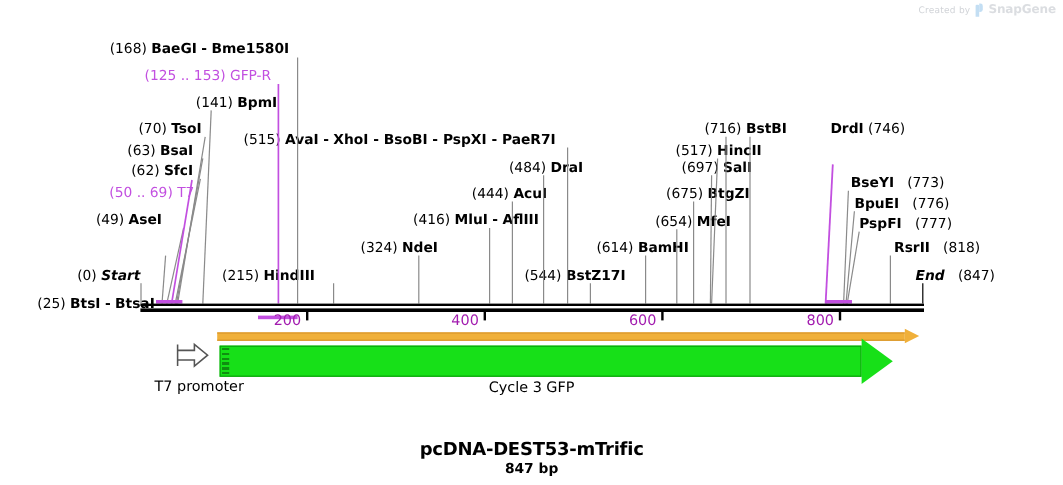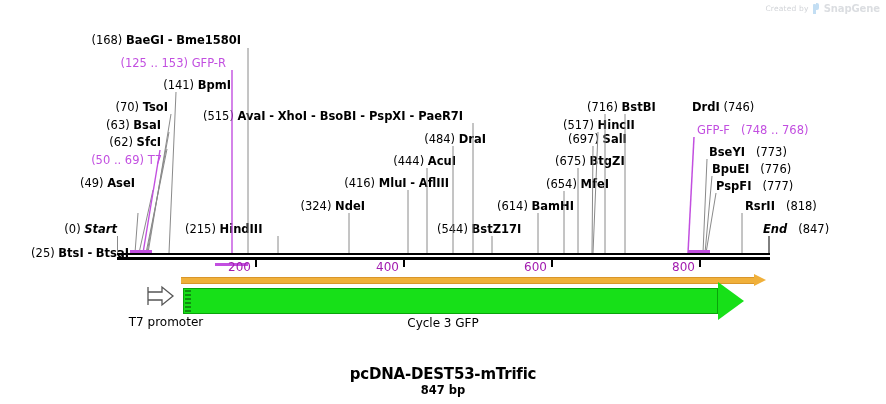--- a/index.html
+++ b/index.html
@@ -340,25 +340,20 @@
   <div class="lbl" style="left:587px; top:101px;">
     <span class="pos">(716)</span>
     <span class="nm">BstBI</span>
   </div>
 
   <div class="lbl" style="left:692px; top:101px;">
     <span class="nm">DrdI</span>
     <span class="pos">(746)</span>
   </div>
 
-  <div class="lbl feature" style="left:697px; top:124px;">
-    <span class="nm">GFP-F</span>
-    &nbsp;
-    <span class="pos">(748 .. 768)</span>
-  </div>
 
   <div class="lbl" style="left:709px; top:146px;">
     <span class="nm">BseYI</span>
     &nbsp;
     <span class="pos">(773)</span>
   </div>
 
   <div class="lbl" style="left:712px; top:163px;">
     <span class="nm">BpuEI</span>
     &nbsp;

